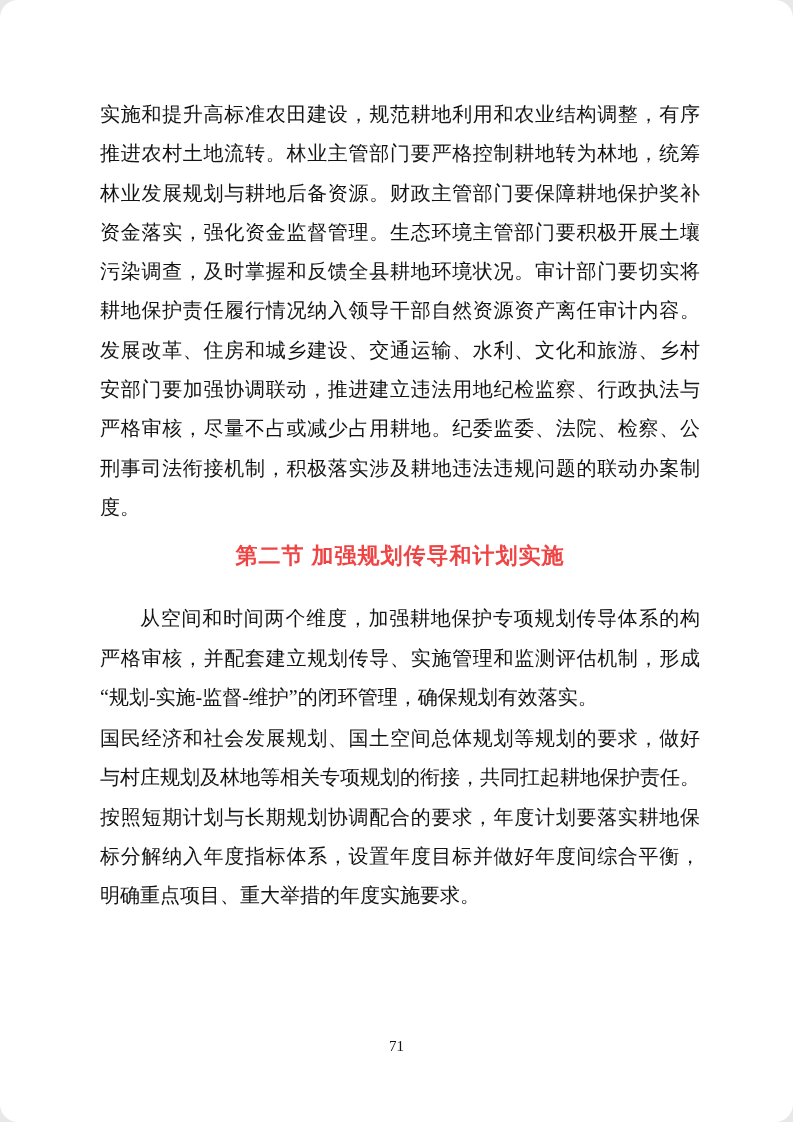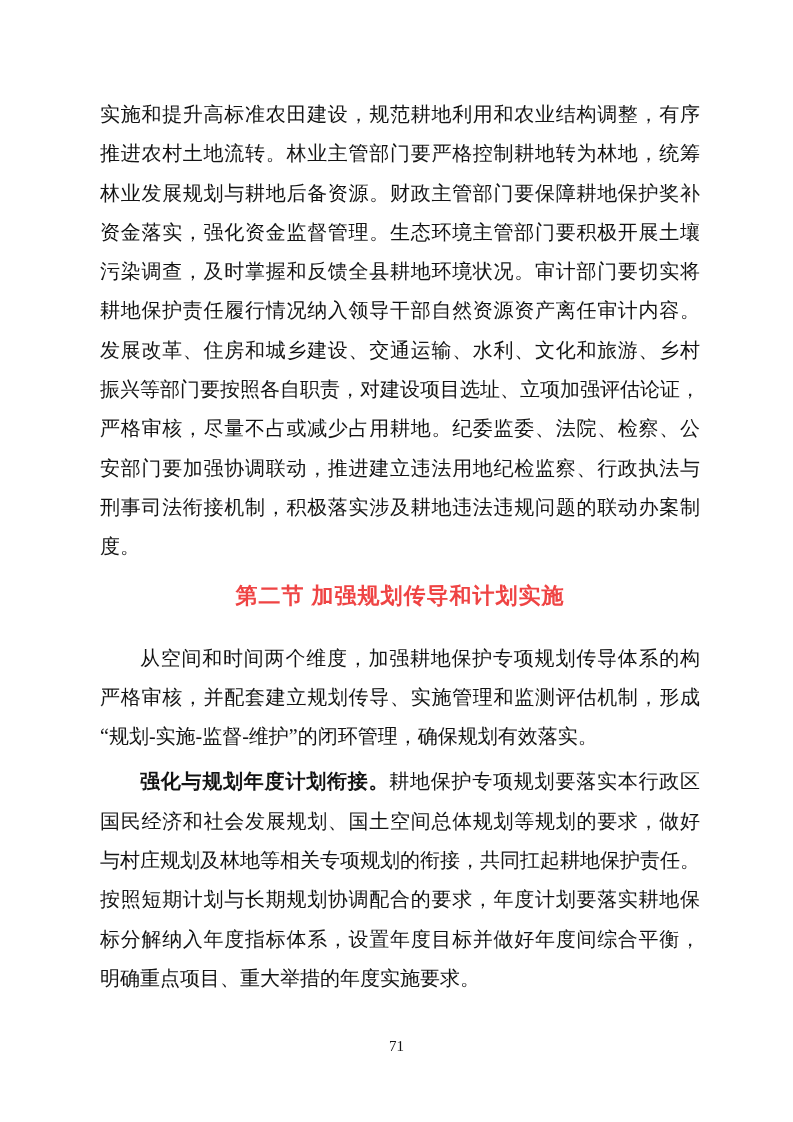--- a/index.html
+++ b/index.html
@@ -9,20 +9,21 @@
   }
   .page {
     position: relative;
     width: 793px;
     height: 1122px;
     margin: 0 auto;
     background: #ffffff;
     overflow: hidden;
     color: #141414;
     font-family: "Liberation Serif", "DejaVu Serif", serif;
+    border-radius: 18px;
   }
   .content {
     position: absolute;
     left: 100px;
     top: 95px;
     width: 600px;
   }
   .para { margin: 0; padding: 0; }
   .line {
     width: 600px;
@@ -74,37 +75,35 @@
   <div class="content">
 
     <div class="para">
       <div class="line">实施和提升高标准农田建设，规范耕地利用和农业结构调整，有序</div>
       <div class="line">推进农村土地流转。林业主管部门要严格控制耕地转为林地，统筹</div>
       <div class="line">林业发展规划与耕地后备资源。财政主管部门要保障耕地保护奖补</div>
       <div class="line">资金落实，强化资金监督管理。生态环境主管部门要积极开展土壤</div>
       <div class="line">污染调查，及时掌握和反馈全县耕地环境状况。审计部门要切实将</div>
       <div class="line">耕地保护责任履行情况纳入领导干部自然资源资产离任审计内容。</div>
       <div class="line">发展改革、住房和城乡建设、交通运输、水利、文化和旅游、乡村</div>
-      <div class="line">振兴等部门要按照各自职责，对建设项目选址、立项加强评估论证，</div>
+      <div class="line">安部门要加强协调联动，推进建立违法用地纪检监察、行政执法与</div>
       <div class="line">严格审核，尽量不占或减少占用耕地。纪委监委、法院、检察、公</div>
-      <div class="line">安部门要加强协调联动，推进建立违法用地纪检监察、行政执法与</div>
       <div class="line">刑事司法衔接机制，积极落实涉及耕地违法违规问题的联动办案制</div>
       <div class="line last">度。</div>
     </div>
 
     <h2 class="section-heading">第二节  加强规划传导和计划实施</h2>
 
     <div class="para">
       <div class="line indent">从空间和时间两个维度，加强耕地保护专项规划传导体系的构</div>
       <div class="line">严格审核，并配套建立规划传导、实施管理和监测评估机制，形成</div>
       <div class="line last">“规划-实施-监督-维护”的闭环管理，确保规划有效落实。</div>
     </div>
 
     <div class="para para-gap">
-      <div class="line indent"><span class="lead-bold">强化与规划年度计划衔接。</span><span>耕地保护专项规划要落实本行政区</span></div>
       <div class="line">国民经济和社会发展规划、国土空间总体规划等规划的要求，做好</div>
       <div class="line">与村庄规划及林地等相关专项规划的衔接，共同扛起耕地保护责任。</div>
       <div class="line">按照短期计划与长期规划协调配合的要求，年度计划要落实耕地保</div>
       <div class="line">标分解纳入年度指标体系，设置年度目标并做好年度间综合平衡，</div>
       <div class="line last">明确重点项目、重大举措的年度实施要求。</div>
     </div>
 
   </div>
 
   <div class="page-number">71</div>

